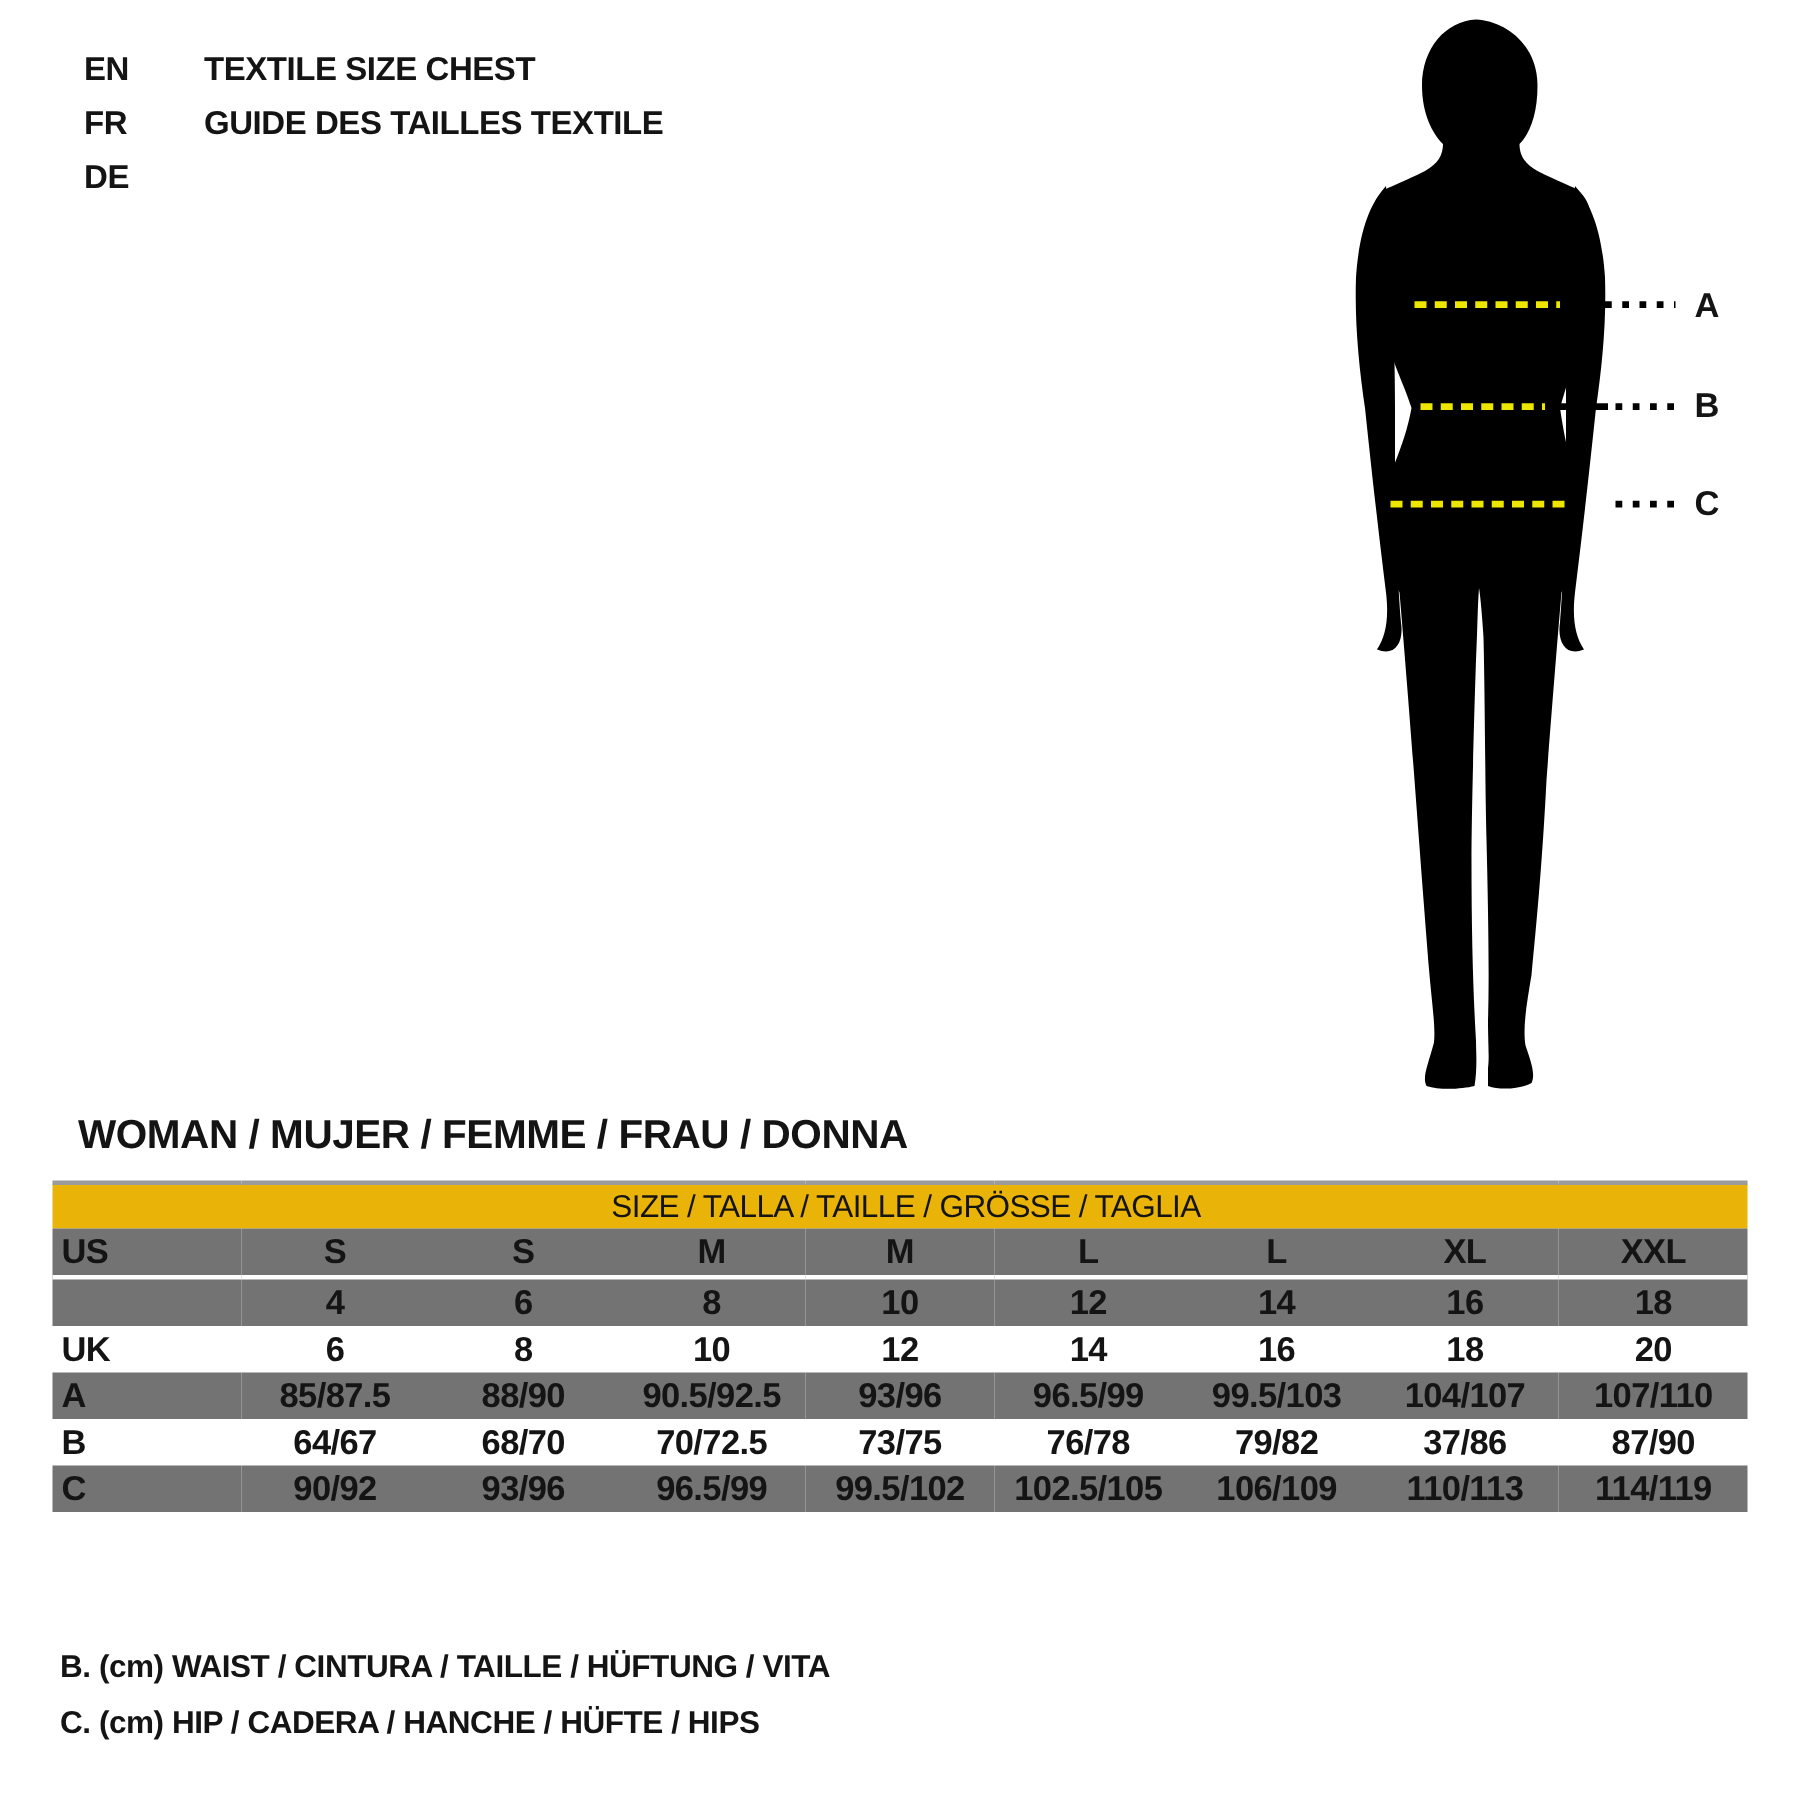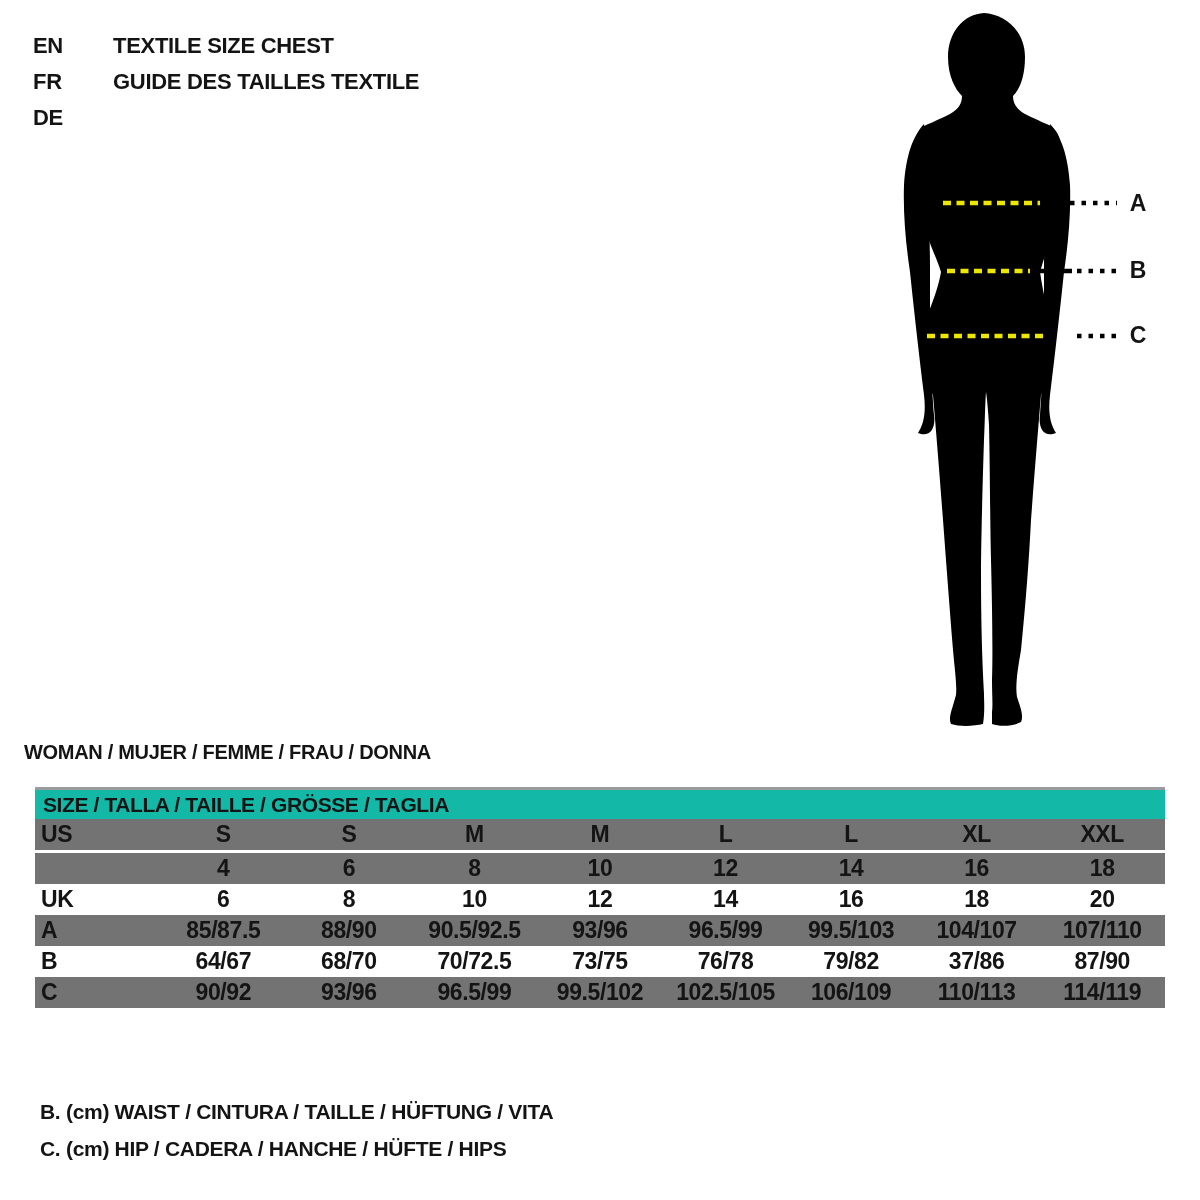--- a/index.html
+++ b/index.html
@@ -1,37 +1,37 @@
 <!DOCTYPE html>
 <html><head>
 <meta charset="utf-8">
 <style>
   html,body{margin:0;padding:0;background:#fff;}
   #page{position:relative;width:1200px;height:1200px;background:#ffffff;overflow:hidden;
         font-family:"Liberation Sans",sans-serif;color:#141414;font-weight:bold;}
 
   
-  .langs{position:absolute;left:33px;top:28px;}
+  .langs{position:absolute;left:56px;top:28px;}
   .lang-row{display:flex;height:36px;align-items:center;}
   .lang-code{width:80px;font-size:22px;letter-spacing:-0.3px;}
   .lang-label{font-size:22px;letter-spacing:-0.3px;white-space:nowrap;}
 
   
   .figure{position:absolute;left:880px;top:0;width:320px;height:740px;}
   .figure svg{position:absolute;left:0;top:0;}
   .marker-label{position:absolute;width:30px;text-align:center;font-size:23px;}
 
   
-  .section-title{position:absolute;left:24px;top:741px;font-size:20px;letter-spacing:-0.3px;white-space:nowrap;}
+  .section-title{position:absolute;left:52px;top:741px;font-size:27px;letter-spacing:-0.3px;white-space:nowrap;}
 
   
   table.size{position:absolute;left:35px;top:787px;width:1130px;border-collapse:collapse;
              table-layout:fixed;font-size:23px;letter-spacing:-0.4px;}
-  table.size th{background:#14b8a6;border-top:3px solid #9b9b9b;height:29px;
-                text-align:left;padding:0 0 0 8px;font-size:21px;font-weight:bold;white-space:nowrap;}
+  table.size th{background:#eab308;border-top:3px solid #9b9b9b;height:29px;
+                text-align:center;padding:0 0 0 8px;font-size:21px;font-weight:normal;white-space:nowrap;}
   table.size td{height:31px;padding:0;text-align:center;vertical-align:middle;font-weight:bold;white-space:nowrap;}
   table.size td.rowlabel{text-align:left;padding-left:6px;width:190px;}
   tr.shaded td{background:#737373;}
   tr.sep td{border-bottom:3px solid #ffffff;}
 
   
   .notes{position:absolute;left:40px;top:1093px;}
   .note-line{font-size:21px;line-height:37px;letter-spacing:-0.3px;white-space:nowrap;}
 </style>
 </head>

